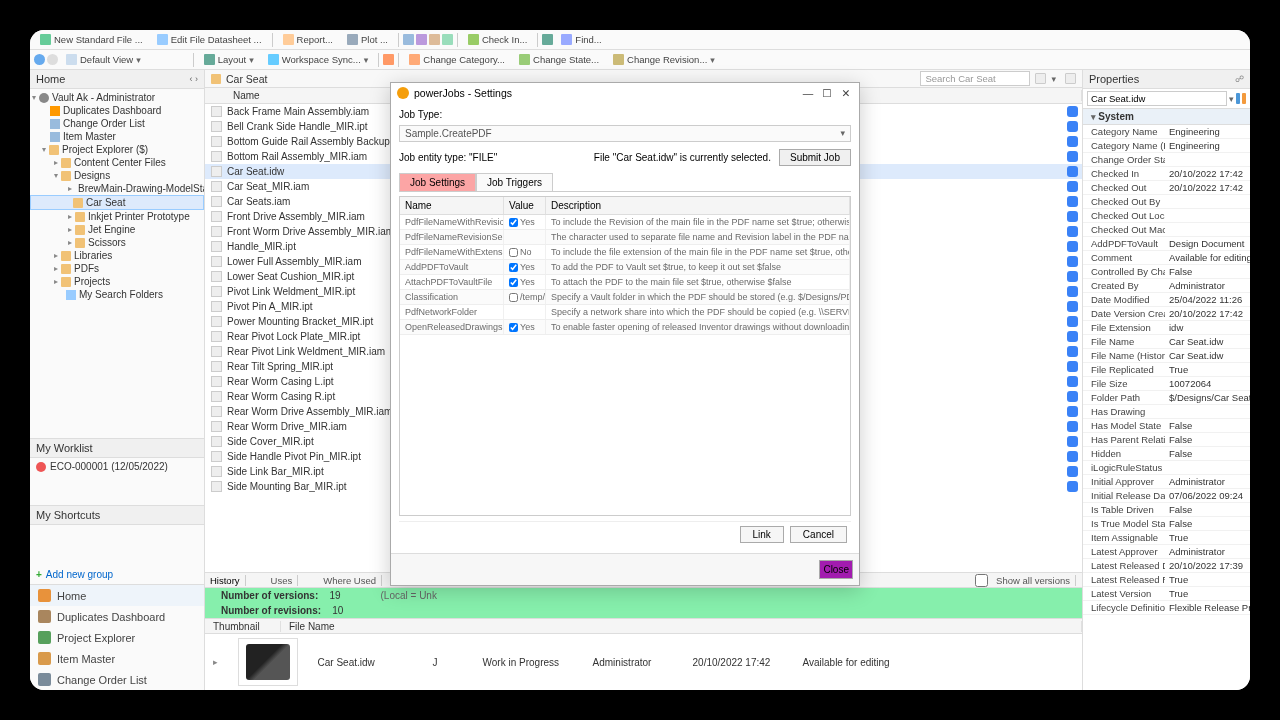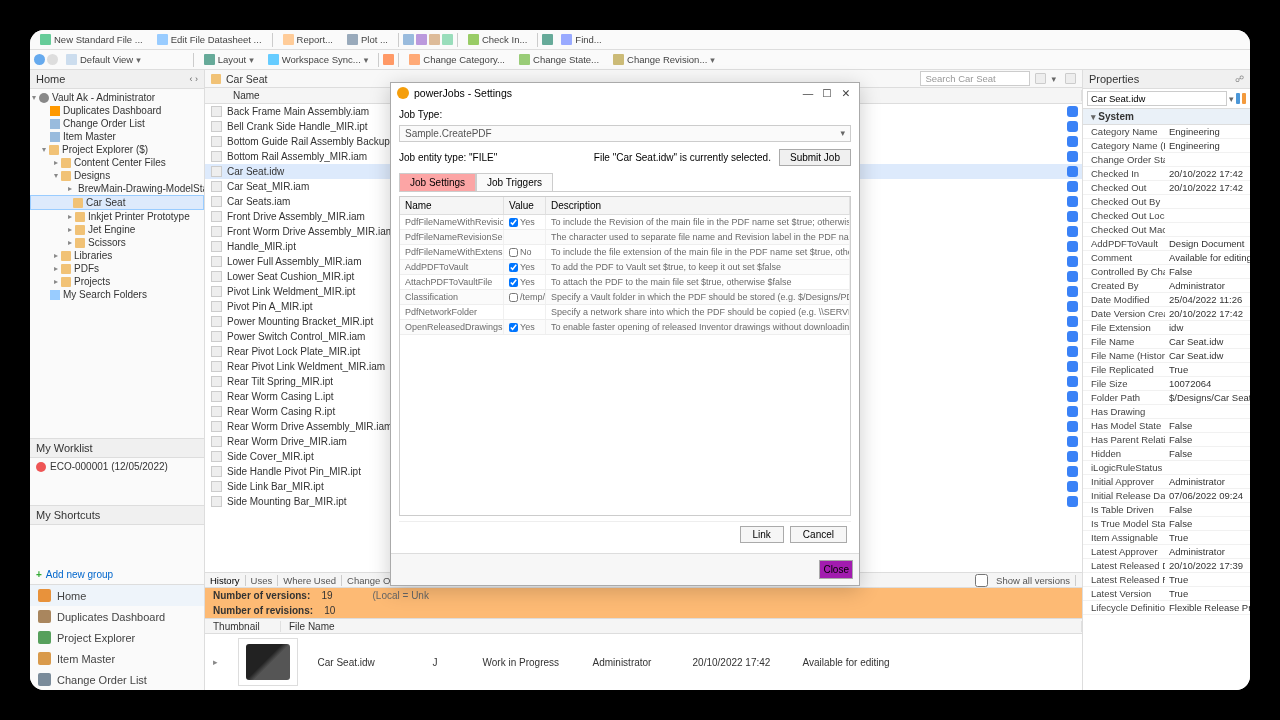--- a/index.html
+++ b/index.html
@@ -30,25 +30,25 @@
 .center-col { flex: 1; display: flex; flex-direction: column; overflow: hidden; position: relative; }
 .folder-hdr { height: 18px; background: #f8f8f8; border-bottom: 1px solid #ddd; display: flex; align-items: center; padding: 0 6px; gap: 5px; font-size: 10.5px; }
 .file-search { margin-left: auto; border: 1px solid #ccc; padding: 1px 4px; width: 110px; font-size: 9.5px; color: #999; background: #fff; }
 .grid-hdr { height: 16px; background: #f5f5f5; border-bottom: 1px solid #ddd; display: flex; align-items: center; font-size: 10px; color: #333; }
 .grid-hdr > div { padding: 0 6px; border-right: 1px solid #e0e0e0; overflow: hidden; }
 .file-list { flex: 1; overflow-y: auto; overflow-x: hidden; }
 .file-row { height: 15px; display: flex; align-items: center; padding: 0 6px; gap: 5px; font-size: 10px; position: relative; }
 .file-row .blue-dot { position: absolute; right: 4px; width: 11px; height: 11px; background: #3a82f7; border-radius: 3px; }
 .file-row.sel { background: #ddeafc; }
 .file-ico { width: 11px; height: 11px; background: #eee; border: 1px solid #ccc; display: inline-block; }
-.bottom-tabs { height: 16px; background: #f5f5f5; border-top: 1px solid #ddd; border-bottom: 1px solid #ddd; display: flex; align-items: center; font-size: 9.5px; }
+.bottom-tabs { height: 16px; background: #f5f5f5; border-top: 1px solid #ddd; border-bottom: 1px solid #ddd; display: flex; align-items: center; font-size: 9.5px; gap: 20px; }
 .bottom-tabs span { padding: 0 5px; border-right: 1px solid #ccc; color: #555; }
 .bottom-tabs span.on { color: #000; font-weight: 500; }
 .showall { margin-left: auto; display: flex; align-items: center; gap: 3px; padding-right: 6px; }
-.counts { padding: 2px 8px; font-size: 10px; color: #333; display: flex; gap: 40px; background: #fdba74; }
+.counts { padding: 2px 16px; font-size: 10px; color: #333; display: flex; gap: 40px; background: #86efac; }
 .counts b { font-weight: 600; }
 .preview-hdr { height: 16px; background: #f5f5f5; border-top: 1px solid #ddd; border-bottom: 1px solid #ddd; display: flex; align-items: center; font-size: 10px; }
 .preview-hdr > div { padding: 0 8px; border-right: 1px solid #e0e0e0; }
 .preview-row { display: flex; align-items: center; padding: 4px 8px; gap: 20px; font-size: 10px; }
 .thumb { width: 60px; height: 48px; background: #fff; border: 1px solid #ddd; display: flex; align-items: center; justify-content: center; }
 .thumb-seat { width: 44px; height: 36px; background: linear-gradient(135deg, #222 45%, #555 55%); border-radius: 3px; }
 .right-col { width: 168px; border-left: 1px solid #ddd; display: flex; flex-direction: column; background: #fff; }
 .prop-hdr { background: #f0f0f0; padding: 3px 6px; font-size: 11px; border-bottom: 1px solid #ddd; display: flex; justify-content: space-between; align-items: center; }
 .prop-file { padding: 2px 4px; border-bottom: 1px solid #ddd; display: flex; align-items: center; gap: 2px; font-size: 10px; }
 .prop-file input { flex: 1; border: 1px solid #ccc; padding: 1px 3px; font-size: 9.5px; }
@@ -233,21 +233,21 @@
         <div class="tree-node" style="padding-left:24px">
             <span class="arrow">▸</span>
             <span class="tree-fold"></span>
             <span>PDFs</span>
           </div>
         <div class="tree-node" style="padding-left:24px">
             <span class="arrow">▸</span>
             <span class="tree-fold"></span>
             <span>Projects</span>
           </div>
-        <div class="tree-node" style="padding-left:20px">
+        <div class="tree-node" style="padding-left:36px">
             <span class="tree-ico" style="background:#9cf"></span>
             <span>My Search Folders</span>
           </div>
       </div>
       <div class="worklist">
         <div class="panel-hdr">
             <span>My Worklist</span>
           </div>
         <div style="padding:3px 6px;display:flex;align-items:center;gap:4px">
             <span class="tree-ico" style="background:#e55;border-radius:50%"></span>
@@ -371,25 +371,20 @@
             <span class="blue-dot"></span>
           </div>
           <div class="file-row">
             <span class="file-ico"></span>
             <span>Pivot Pin A_MIR.ipt</span>
             <span class="blue-dot"></span>
           </div>
           <div class="file-row">
             <span class="file-ico"></span>
             <span>Power Mounting Bracket_MIR.ipt</span>
-            <span class="blue-dot"></span>
-          </div>
-          <div class="file-row">
-            <span class="file-ico"></span>
-            <span>Power Switch Control_MIR.iam</span>
             <span class="blue-dot"></span>
           </div>
           <div class="file-row">
             <span class="file-ico"></span>
             <span>Rear Pivot Lock Plate_MIR.ipt</span>
             <span class="blue-dot"></span>
           </div>
           <div class="file-row">
             <span class="file-ico"></span>
             <span>Rear Pivot Link Weldment_MIR.iam</span>

